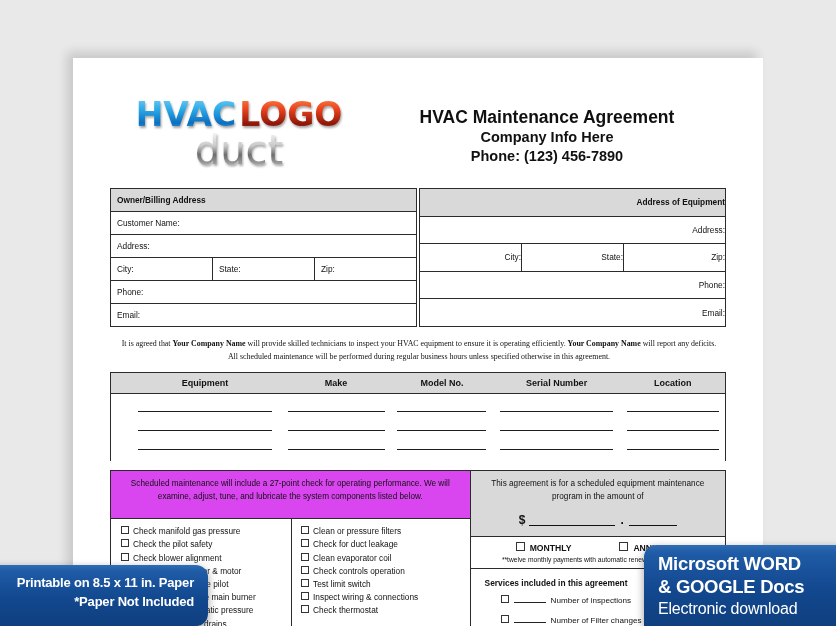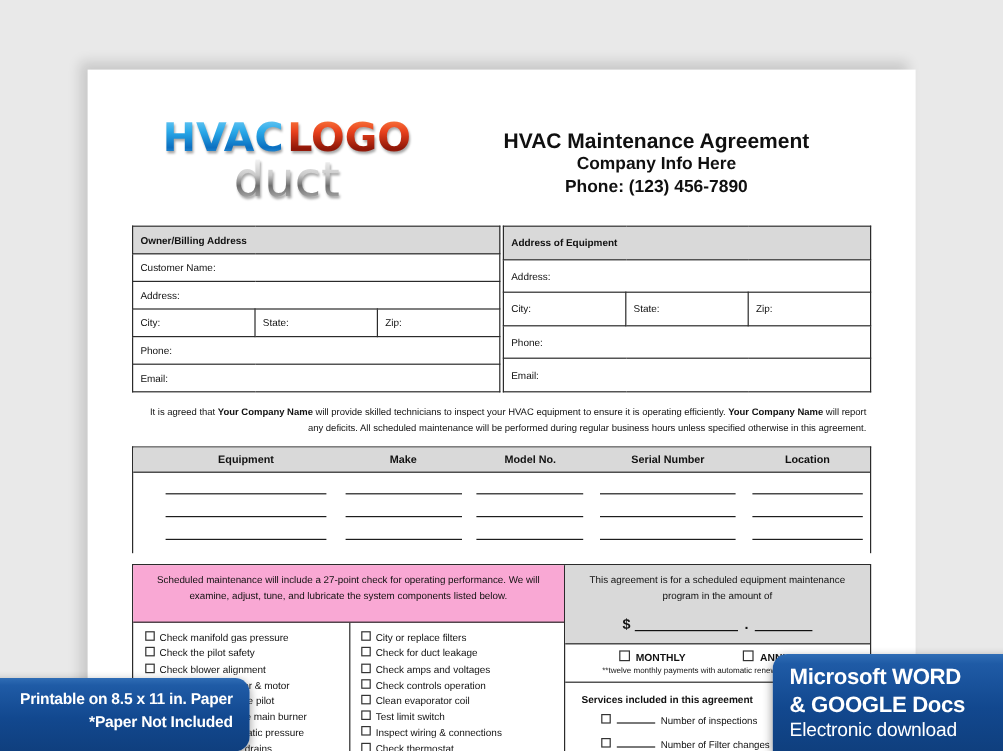--- a/index.html
+++ b/index.html
@@ -82,41 +82,42 @@
   }
 
   
   .addr-block{display:flex; gap:0px;}
   table.addr{
     border-collapse:collapse;
     width:307px;
     table-layout:fixed;
     font-size:8.3px;
   }
-  table.addr.right{margin-left:2px;}
+  table.addr.right{margin-left:2px;text-align:right;}
   table.addr td{
     border:1px solid #2b2b2b;
     height:18px;
     padding:2px 0 2px 6px;
     color:#111;
     vertical-align:middle;
   }
   table.addr td.hdr{
     background:#d9d9d9;
     font-weight:bold;
     font-size:8.3px;
   }
 
   
   .agree-para{
     margin:11px 4px 9px 6px;
     font-size:7.9px;
     line-height:12.6px;
     color:#111;
-    text-align:right;
+    text-align:center;
+    font-family:Liberation Serif, serif;
   }
   .agree-para b{font-weight:bold;}
 
   
   .equip{
     border:1px solid #2b2b2b;
     border-bottom:none;
   }
   .equip-head{
     background:#d9d9d9;
@@ -145,21 +146,21 @@
   .lower{
     margin-top:9px;
     border:1px solid #2b2b2b;
     display:flex;
     min-height:200px;
   }
   .lower-left{width:58.4%; border-right:1px solid #2b2b2b;}
   .lower-right{flex:1;}
 
   .sched-note{
-    background:#f9a8d4;
+    background:#d946ef;
     border-bottom:1px solid #2b2b2b;
     padding:7px 16px 8px 16px;
     font-size:8.2px;line-height:12.4px;text-align:center;color:#111;
     height:48px;box-sizing:border-box;
   }
   .checkcols{display:flex;}
   .checkcol{padding:6px 4px 6px 10px;}
   .checkcol.one{width:50.5%;border-right:1px solid #2b2b2b;box-sizing:border-box;}
   .checkcol.two{flex:1;padding-left:9px;}
   .chk-item{
@@ -383,25 +384,24 @@
           <div class="chk-item"><span class="box"></span><span>Check blower alignment</span></div>
           <div class="chk-item"><span class="box"></span><span>Check and oil blower &amp; motor</span></div>
           <div class="chk-item"><span class="box"></span><span>Check and adjust the pilot</span></div>
           <div class="chk-item"><span class="box"></span><span>Clean and adjust the main burner</span></div>
           <div class="chk-item"><span class="box"></span><span>Check gas flow &amp; static pressure</span></div>
           <div class="chk-item"><span class="box"></span><span>Check condensate drains</span></div>
 
         </div>
 
         <div class="checkcol two">
-          <div class="chk-item"><span class="box"></span><span>City or replace filters</span></div>
+          <div class="chk-item"><span class="box"></span><span>Clean or pressure filters</span></div>
           <div class="chk-item"><span class="box"></span><span>Check for duct leakage</span></div>
-          <div class="chk-item"><span class="box"></span><span>Check amps and voltages</span></div>
+          <div class="chk-item"><span class="box"></span><span>Clean evaporator coil</span></div>
           <div class="chk-item"><span class="box"></span><span>Check controls operation</span></div>
-          <div class="chk-item"><span class="box"></span><span>Clean evaporator coil</span></div>
           <div class="chk-item"><span class="box"></span><span>Test limit switch</span></div>
           <div class="chk-item"><span class="box"></span><span>Inspect wiring &amp; connections</span></div>
           <div class="chk-item"><span class="box"></span><span>Check thermostat</span></div>
 
         </div>
 
       </div>
     </div>
 
     <div class="lower-right">

